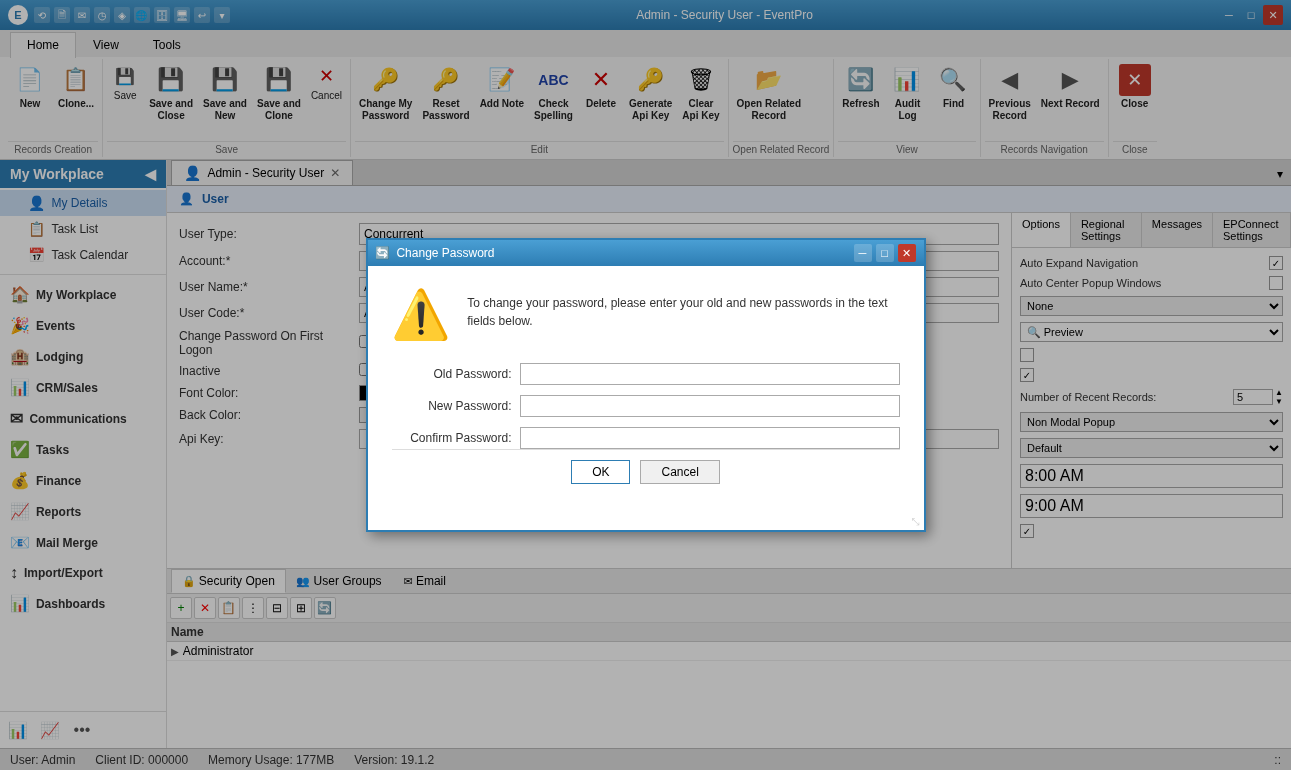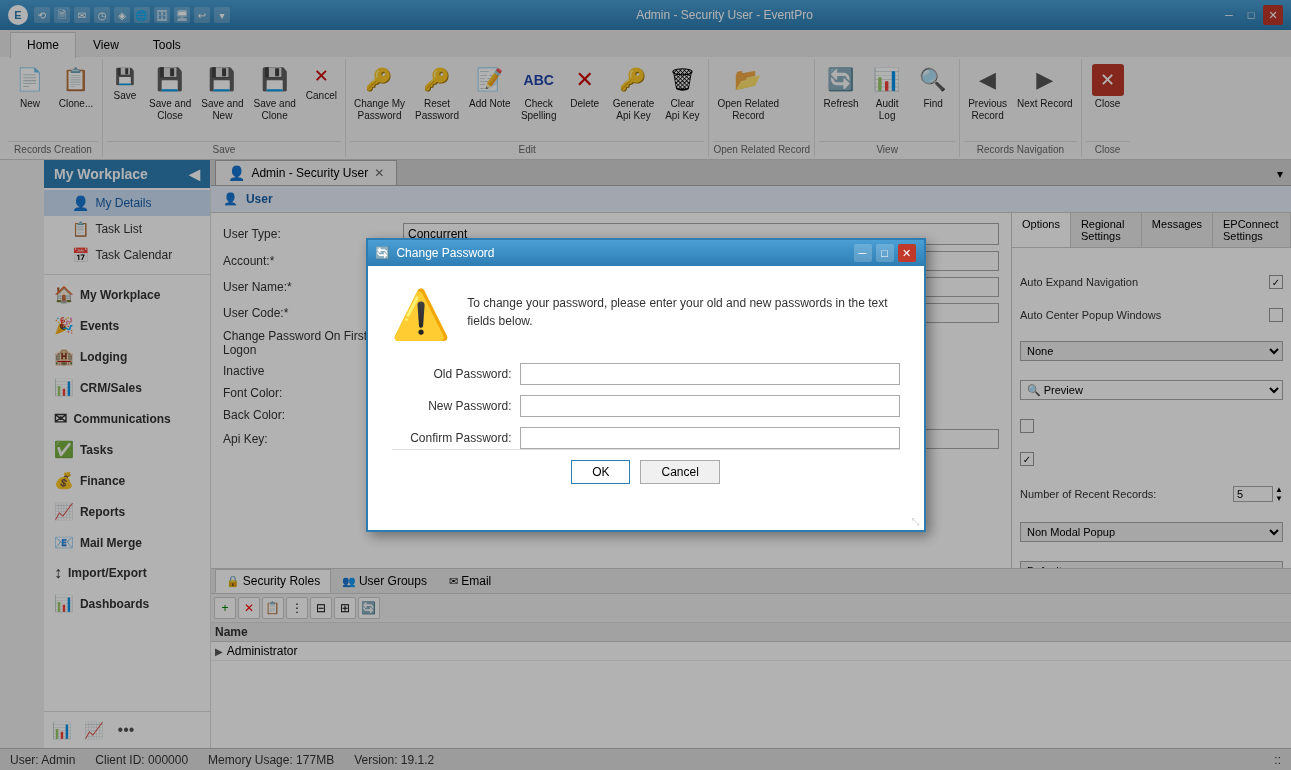--- a/index.html
+++ b/index.html
@@ -28,27 +28,27 @@
     .ribbon { background: #f5f5f5; border-bottom: 1px solid #ccc; }
     .ribbon-tabs { display: flex; background: #e8e8e8; padding-left: 10px; }
     .ribbon-tab { padding: 5px 16px; font-size: 12px; cursor: pointer; border: 1px solid transparent; border-bottom: none; margin-top: 2px; }
     .ribbon-tab.active { background: #f5f5f5; border-color: #ccc; border-bottom-color: #f5f5f5; margin-bottom: -1px; z-index: 1; }
     .ribbon-content { display: flex; align-items: stretch; padding: 2px 4px; gap: 0; }
     .ribbon-group { display: flex; flex-direction: column; border-right: 1px solid #ddd; padding: 0 4px; }
     .ribbon-group-buttons { display: flex; align-items: flex-start; gap: 2px; flex: 1; padding: 2px 0; }
     .ribbon-group-label { text-align: center; font-size: 10px; color: #666; padding: 2px 0; border-top: 1px solid #ddd; margin-top: 14px; }
     .ribbon-btn { display: flex; flex-direction: column; align-items: center; justify-content: flex-start; cursor: pointer; padding: 3px 4px; border-radius: 3px; min-width: 44px; gap: 2px; text-align: center; }
     .ribbon-btn .btn-icon { width: 32px; height: 32px; display: flex; align-items: center; justify-content: center; font-size: 22px; }
-    .ribbon-btn .btn-label { font-size: 10px; line-height: 1.2; color: #222; white-space: nowrap; }
+    .ribbon-btn .btn-label { font-size: 10px; line-height: 1.2; color: #222; white-space: nowrap; font-weight: bold; }
     .ribbon-btn-small { display: flex; flex-direction: column; align-items: center; cursor: pointer; padding: 3px 4px; border-radius: 3px; min-width: 36px; gap: 2px; }
     .ribbon-btn-small .btn-icon { width: 24px; height: 24px; font-size: 16px; display: flex; align-items: center; justify-content: center; }
     .ribbon-btn-small .btn-label { font-size: 10px; color: #222; white-space: nowrap; }
 
     
-    .main-layout { display: flex; flex: 1; overflow: hidden; padding-left: 44px; }
+    .main-layout { display: flex; flex: 1; overflow: hidden; }
 
     
     .left-nav { width: 167px; background: #fff; border-right: 1px solid #ddd; display: flex; flex-direction: column; overflow: hidden; }
     .left-nav-header { background: #2d7db3; color: white; padding: 6px 10px; font-size: 13px; font-weight: 600; display: flex; justify-content: space-between; align-items: center; }
     .left-nav-header span { font-size: 14px; cursor: pointer; }
     .left-nav-section { padding: 2px 0; }
     .left-nav-item { padding: 5px 10px 5px 28px; cursor: pointer; display: flex; align-items: center; gap: 6px; font-size: 12px; color: #333; }
     .left-nav-item.active { background: #cce0f5; color: #1a5fa8; }
     .left-nav-item .nav-icon { font-size: 14px; }
     .nav-separator { height: 1px; background: #e0e0e0; margin: 4px 0; }
@@ -82,21 +82,21 @@
     .color-input { display: flex; align-items: center; gap: 4px; }
     .color-box { width: 20px; height: 16px; border: 1px solid #999; }
     .color-text { font-size: 12px; }
 
     
     .options-panel { width: 280px; border-left: 1px solid #ccc; display: flex; flex-direction: column; overflow: hidden; }
     .options-tabs { display: flex; background: #e8e8e8; border-bottom: 1px solid #ccc; }
     .options-tab { padding: 5px 10px; font-size: 11px; cursor: pointer; border-right: 1px solid #ccc; }
     .options-tab.active { background: #fff; }
     .options-content { flex: 1; padding: 8px; overflow-y: auto; }
-    .option-row { display: flex; align-items: center; margin-bottom: 6px; gap: 6px; margin-top: 19px; }
+    .option-row { display: flex; align-items: center; margin-bottom: 6px; gap: 6px; }
     .option-label { font-size: 11px; color: #333; flex: 1; }
     .option-checkbox { width: 14px; height: 14px; border: 1px solid #999; background: #fff; display: flex; align-items: center; justify-content: center; flex-shrink: 0; }
     .option-checkbox.checked::after { content: '✓'; font-size: 10px; }
     .option-select { width: 100%; border: 1px solid #aaa; padding: 2px; font-size: 11px; height: 20px; }
 
     
     .bottom-panel { height: 180px; border-top: 1px solid #ccc; display: flex; flex-direction: column; background: #fff; }
     .bottom-tabs { display: flex; background: #e8e8e8; border-bottom: 1px solid #ccc; padding: 0 4px; }
     .bottom-tab { padding: 4px 10px; font-size: 11px; cursor: pointer; border: 1px solid transparent; }
     .bottom-tab.active { background: #fff; border-color: #ccc; border-bottom-color: #fff; }
@@ -534,21 +534,21 @@
                   <div class="option-checkbox checked"></div>
                 </div>
               </div>
             </div>
           </div>
 
           <div class="bottom-panel">
             <div class="bottom-tabs">
               <div class="bottom-tab active">
                 <span style="font-size:11px;">🔒</span>
-                <span>Security Roles</span>
+                <span>Security Open</span>
               </div>
               <div class="bottom-tab">
                 <span style="font-size:11px;">👥</span>
                 <span>User Groups</span>
               </div>
               <div class="bottom-tab">
                 <span style="font-size:11px;">✉</span>
                 <span>Email</span>
               </div>
             </div>

